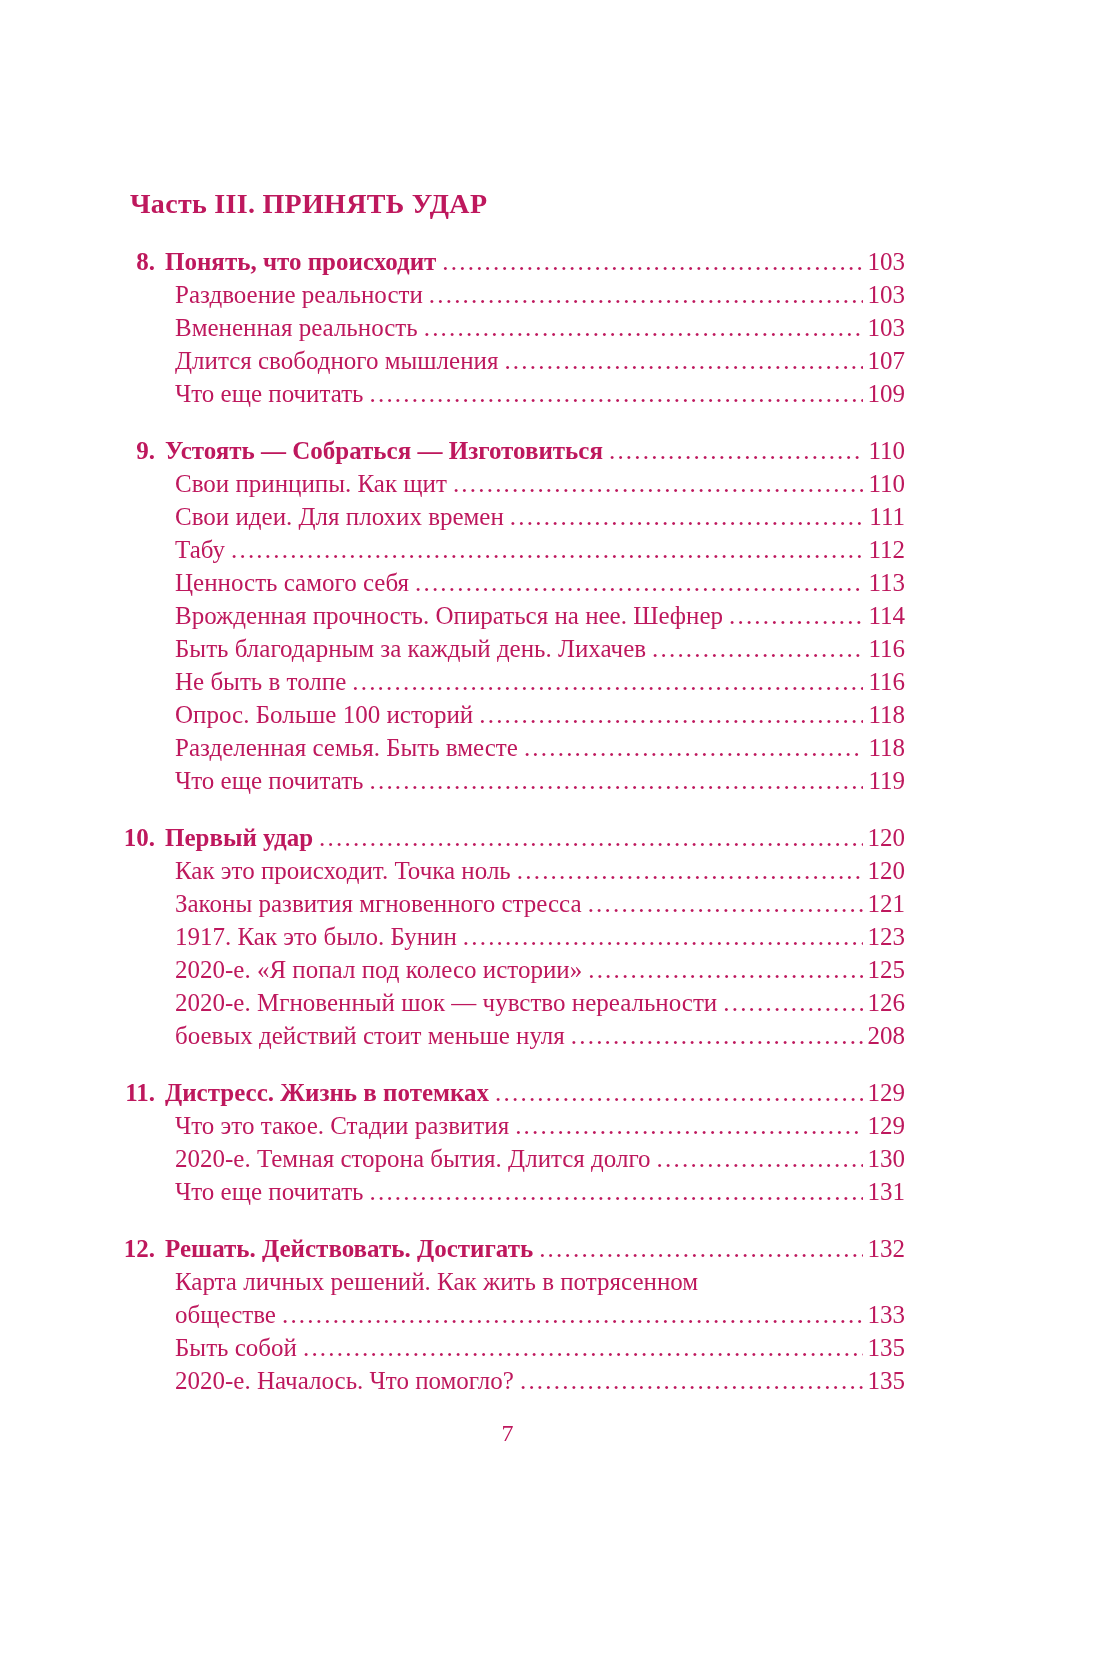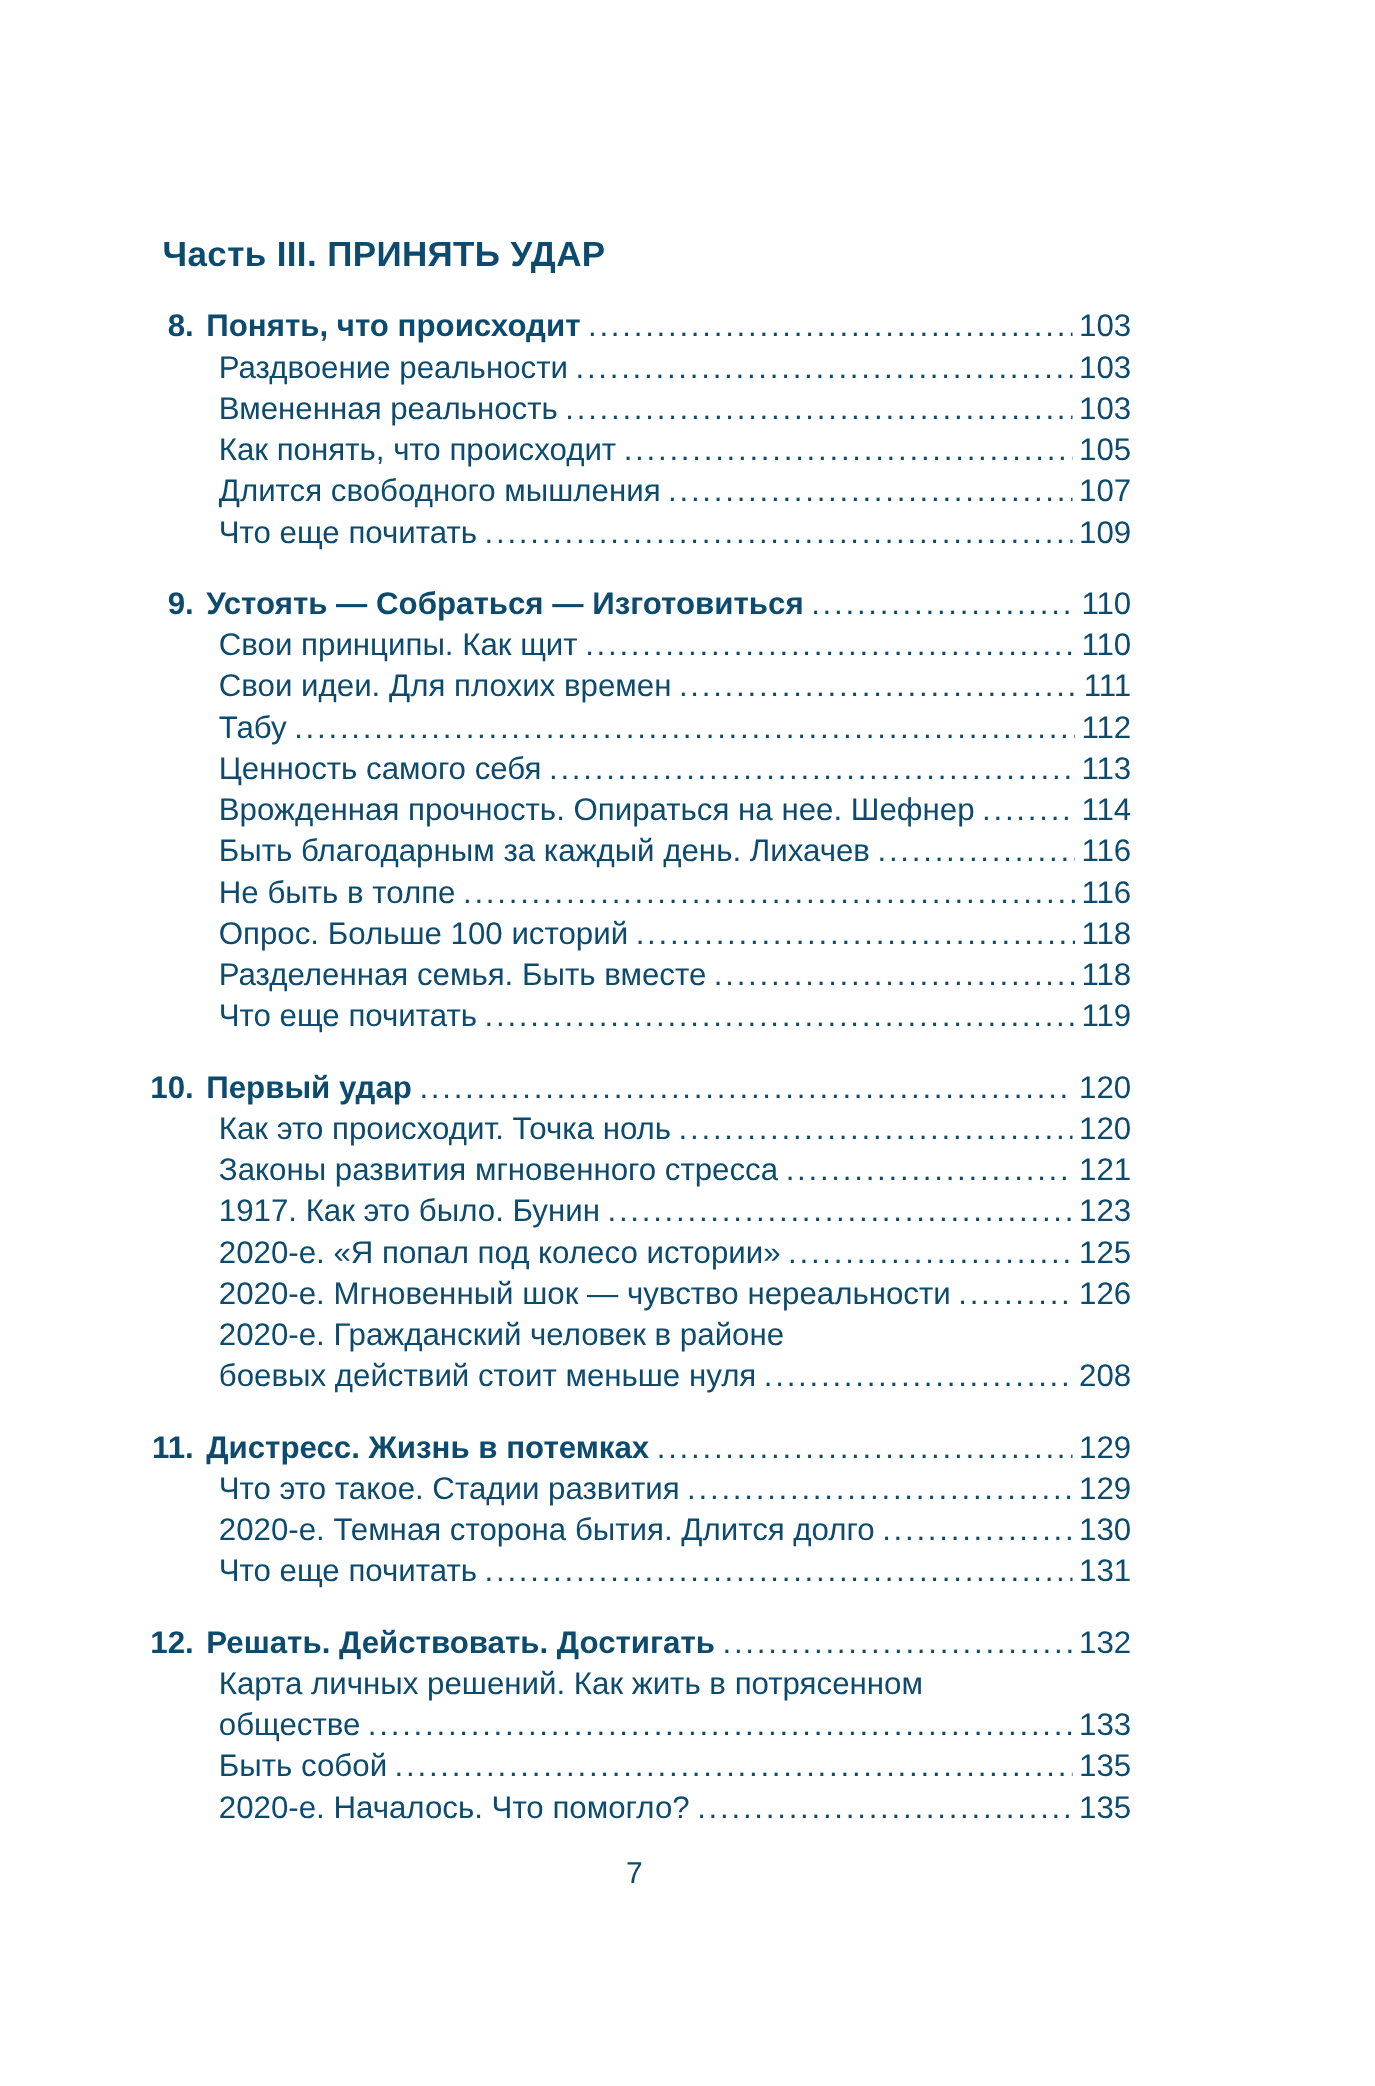--- a/index.html
+++ b/index.html
@@ -1,22 +1,22 @@
 <!DOCTYPE html>
 <html lang="ru"><head>
 <meta charset="utf-8">
 <style>
   html,body{margin:0;padding:0;background:#ffffff;}
   .page{
     position:relative;
     width:1020px;
     height:1669px;
     background:#ffffff;
-    color:#0c4a6e;
-    font-family:Liberation Sans, sans-serif;
+    color:#be185d;
+    font-family:Liberation Serif, serif;
     overflow:hidden;
   }
   .content{
     position:absolute;
     left:110px;
     top:0;
     width:795px;
   }
   .part-heading{
     padding-top:187px;
@@ -84,25 +84,20 @@
         <span class="txt">Раздвоение реальности</span>
         <span class="leader"></span>
         <span class="pg">103</span>
       </div>
       <div class="row item">
         <span class="txt">Вмененная реальность</span>
         <span class="leader"></span>
         <span class="pg">103</span>
       </div>
       <div class="row item">
-        <span class="txt">Как понять, что происходит</span>
-        <span class="leader"></span>
-        <span class="pg">105</span>
-      </div>
-      <div class="row item">
         <span class="txt">Длится свободного мышления</span>
         <span class="leader"></span>
         <span class="pg">107</span>
       </div>
       <div class="row item">
         <span class="txt">Что еще почитать</span>
         <span class="leader"></span>
         <span class="pg">109</span>
       </div>
     </div>
@@ -191,23 +186,20 @@
       <div class="row item">
         <span class="txt">2020-е. «Я попал под колесо истории»</span>
         <span class="leader"></span>
         <span class="pg">125</span>
       </div>
       <div class="row item">
         <span class="txt">2020-е. Мгновенный шок — чувство нереальности</span>
         <span class="leader"></span>
         <span class="pg">126</span>
       </div>
-      <div class="row item cont-first">
-        <span class="txt">2020-е. Гражданский человек в районе</span>
-      </div>
       <div class="row item">
         <span class="txt">боевых действий стоит меньше нуля</span>
         <span class="leader"></span>
         <span class="pg">208</span>
       </div>
     </div>
 
     <div class="chapter">
       <div class="row hdr">
         <span class="num">11.</span>

